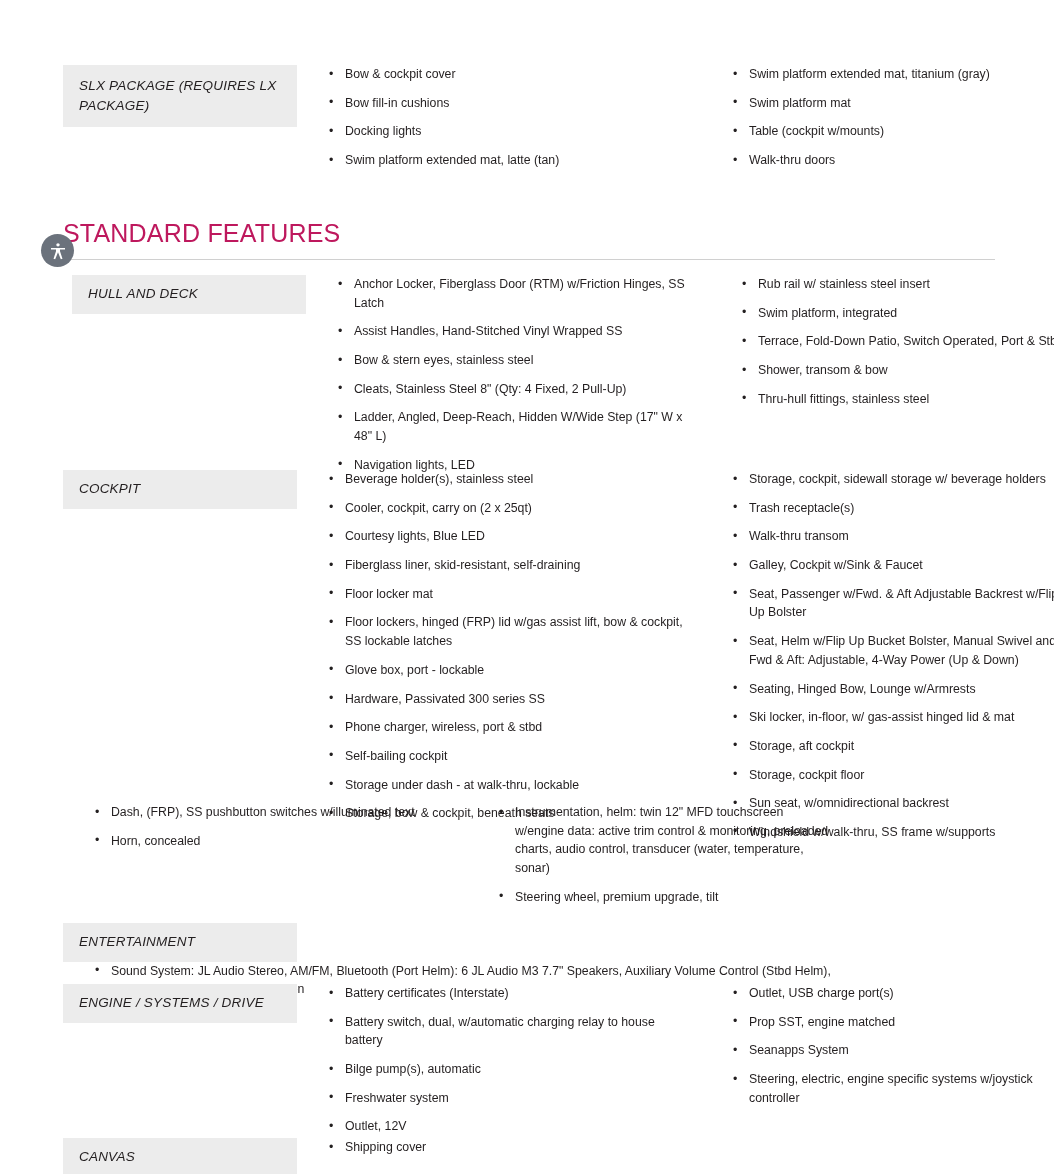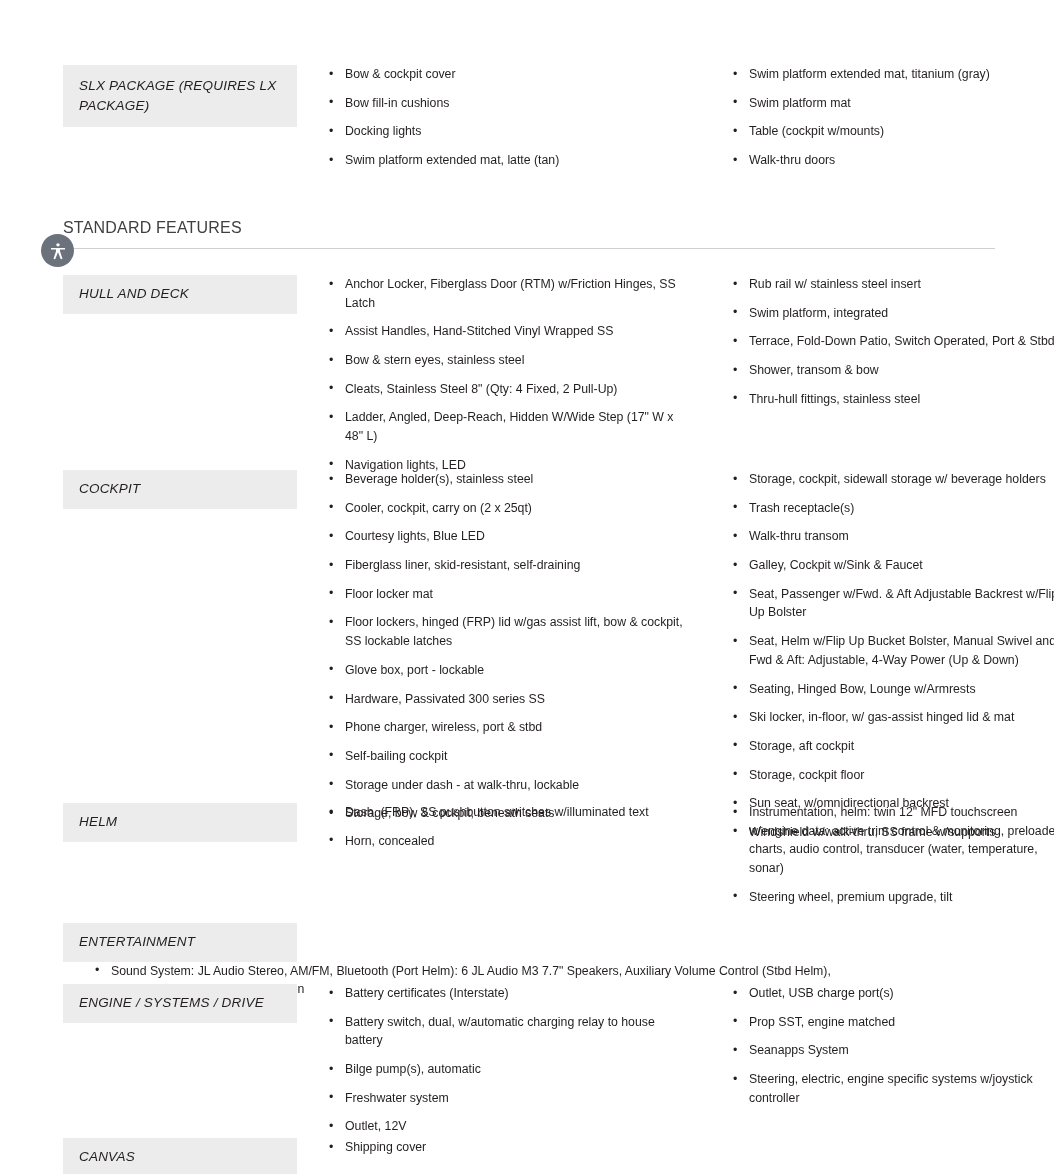--- a/index.html
+++ b/index.html
@@ -106,24 +106,24 @@
   }
 
   
   .section-head {
     position: absolute;
     left: 63px;
     top: 218px;
     width: 932px;
   }
   .section-title {
-    font-size: 16px;
+    font-size: 25px;
     font-weight: 400;
     letter-spacing: 0.2px;
-    color: #404040;
+    color: #be185d;
     margin: 0;
     padding: 0 0 4px 0;
     line-height: 1.2;
   }
   .section-rule {
     height: 1px;
     background: #d0d0d0;
     width: 100%;
     margin-top: 7px;
   }
@@ -162,21 +162,21 @@
     <div class="section-rule"></div>
   </div>
 
   <div class="a11y-widget">
     <svg width="20" height="20" viewBox="0 0 24 24" aria-hidden="true">
       <circle cx="12" cy="4.6" r="2.05" fill="#ffffff"></circle>
       <path d="M3.6 8.4 L20.4 8.4 L20.4 10.1 L14.4 10.1 L14.4 12.4 L17.4 21.4 L15.4 21.9 L12 13.6 L8.6 21.9 L6.6 21.4 L9.6 12.4 L9.6 10.1 L3.6 10.1 Z" fill="#ffffff"></path>
     </svg>
   </div>
 
-  <div class="feature-block" style="left:63px; top:275px; width:932px;">
+  <div class="feature-block" style="left:72px; top:275px; width:932px;">
     <div class="cat-cell">
       <div class="cat-label">HULL AND DECK</div>
     </div>
     <div class="cols">
       <div class="col col-left">
         <ul class="items">
           <li>Anchor Locker, Fiberglass Door (RTM) w/Friction Hinges, SS Latch</li>
           <li>Assist Handles, Hand-Stitched Vinyl Wrapped SS</li>
           <li>Bow &amp; stern eyes, stainless steel</li>
           <li>Cleats, Stainless Steel 8" (Qty: 4 Fixed, 2 Pull-Up)</li>
@@ -230,23 +230,20 @@
           <li>Storage, aft cockpit</li>
           <li>Storage, cockpit floor</li>
           <li>Sun seat, w/omnidirectional backrest</li>
           <li>Windshield w/walk-thru, SS frame w/supports</li>
         </ul>
       </div>
     </div>
   </div>
 
   <div class="feature-block" style="left:63px; top:803px; width:932px;">
-    <div class="cat-cell">
-      <div class="cat-label">HELM</div>
-    </div>
     <div class="cols">
       <div class="col col-left">
         <ul class="items">
           <li>Dash, (FRP), SS pushbutton switches w/illuminated text</li>
           <li>Horn, concealed</li>
         </ul>
       </div>
       <div class="col col-right">
         <ul class="items">
           <li>Instrumentation, helm: twin 12" MFD touchscreen w/engine data: active trim control &amp; monitoring, preloaded charts, audio control, transducer (water, temperature, sonar)</li>

